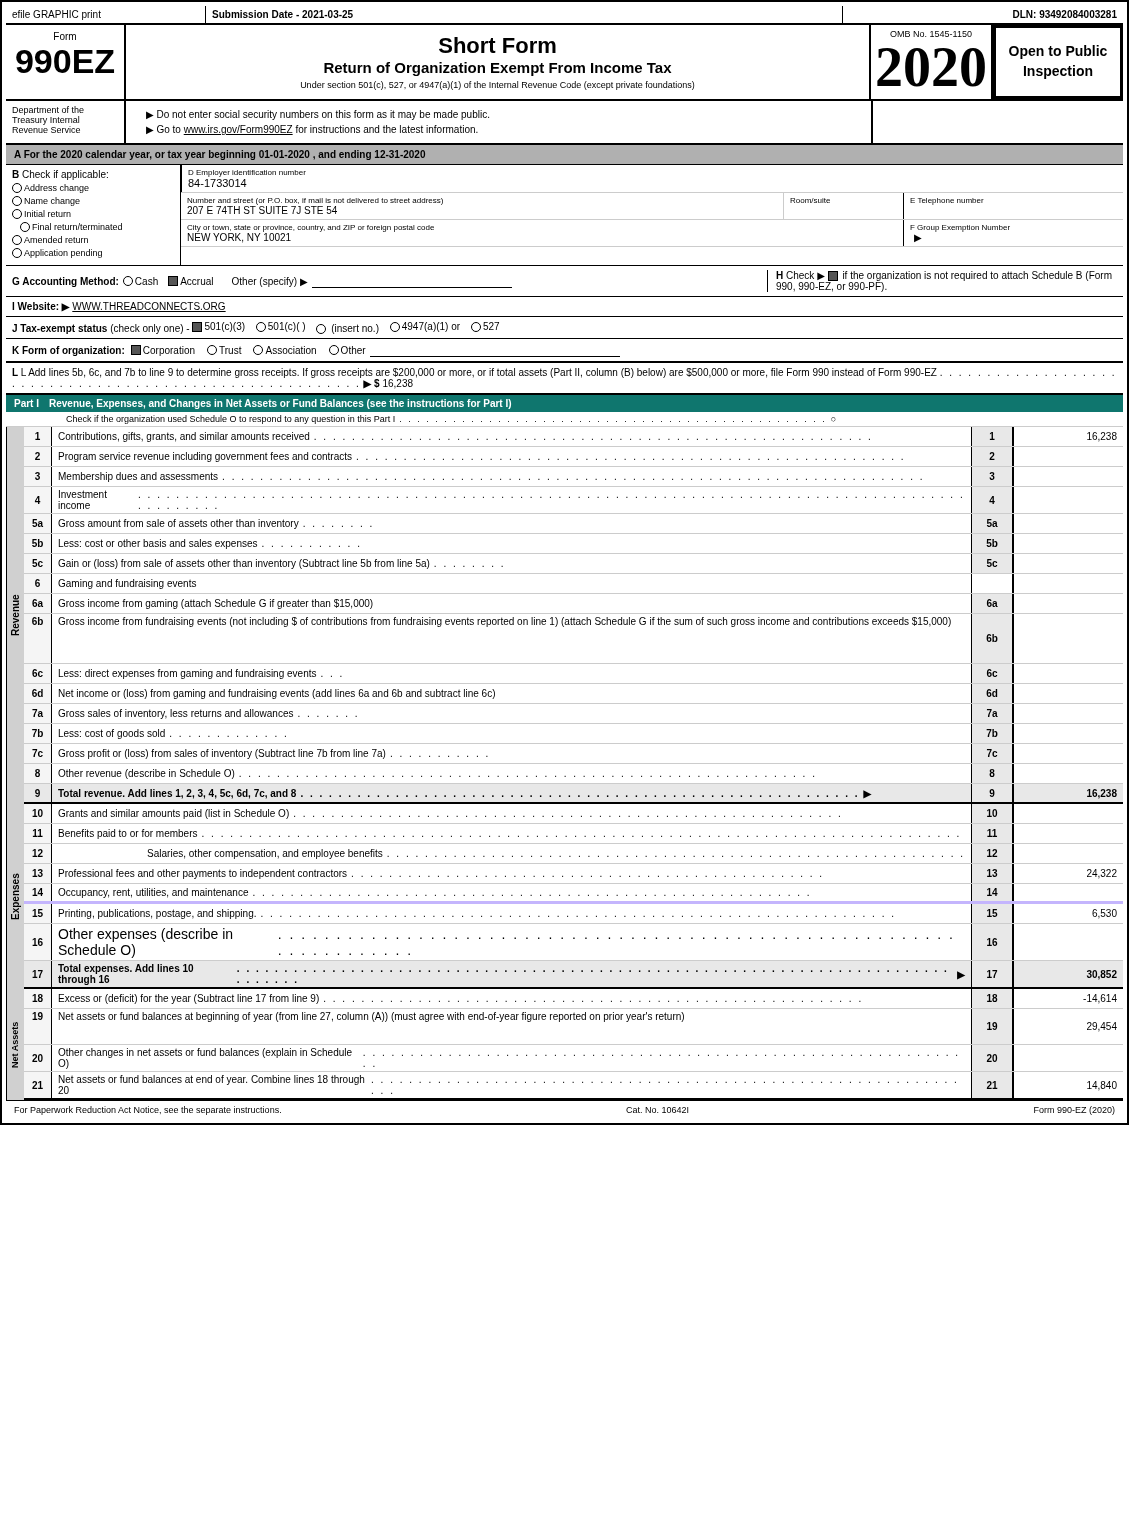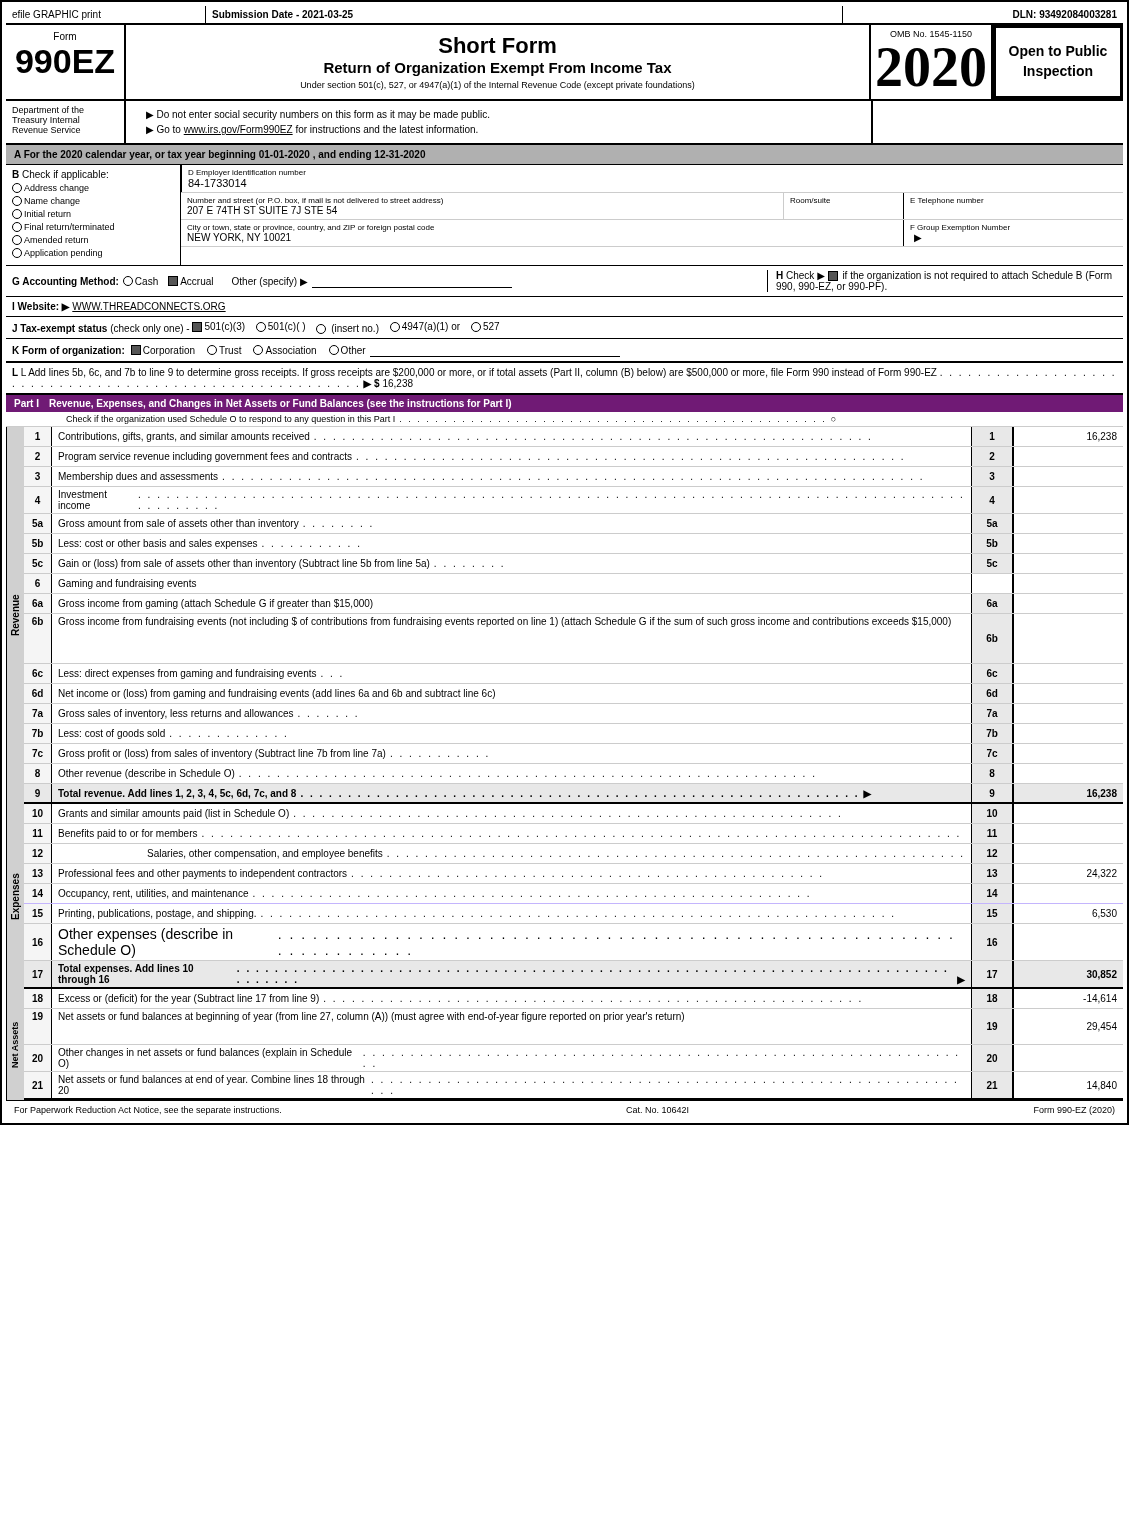--- a/index.html
+++ b/index.html
@@ -78,21 +78,21 @@
           <span>Address change</span>
         </div>
         <div style="display:flex; align-items:center; margin:3px 0;">
           <span class="radio-empty"></span>
           <span>Name change</span>
         </div>
         <div style="display:flex; align-items:center; margin:3px 0;">
           <span class="radio-empty"></span>
           <span>Initial return</span>
         </div>
-        <div style="display:flex; align-items:center; margin:3px 0;">
+        <div style="display:flex; align-items:center; margin:3px 8px;">
           <span class="radio-empty"></span>
           <span>Final return/terminated</span>
         </div>
         <div style="display:flex; align-items:center; margin:3px 0;">
           <span class="radio-empty"></span>
           <span>Amended return</span>
         </div>
         <div style="display:flex; align-items:center; margin:3px 0;">
           <span class="radio-empty"></span>
           <span>Application pending</span>
@@ -214,21 +214,21 @@
   </div>
 
   <div style="border-bottom:2px solid #000; padding:4px 6px; font-size:10px;">
     <span style="font-weight:bold;">L </span>
     <span>L Add lines 5b, 6c, and 7b to line 9 to determine gross receipts. If gross receipts are $200,000 or more, or if total assets (Part II, column (B) below) are $500,000 or more, file Form 990 instead of Form 990-EZ</span>
     <span style="letter-spacing:2px;"> . . . . . . . . . . . . . . . . . . . . . . . . . . . . . . . . . . . . . . . . . . . . . . . . . . . . . . . .</span>
     <span style="font-weight:bold;"> ▶ $ </span>
     <span>16,238</span>
   </div>
 
-  <div style="background:#701a75; color:#fff; padding:3px 8px; font-weight:bold; font-size:10px; display:flex;">
+  <div style="background:#0f766e; color:#fff; padding:3px 8px; font-weight:bold; font-size:10px; display:flex;">
     <span style="margin-right:10px;">Part I</span>
     <span>
       <span>Revenue, Expenses, and Changes in Net Assets or Fund Balances</span>
       <span>(see the instructions for Part I)</span>
     </span>
   </div>
 
   <div style="padding:2px 6px 2px 60px; font-size:9px; border-bottom:1px solid #ccc; display:flex; align-items:center;">
     <span>Check if the organization used Schedule O to respond to any question in this Part I</span>
     <span style="letter-spacing:2px; margin-left:4px;">. . . . . . . . . . . . . . . . . . . . . . . . . . . . . . . . . . . . . . . . . . . . . . . .</span>
@@ -439,21 +439,21 @@
       <div style="display:flex; border-bottom:1px solid #ccc; min-height:20px;">
         <div style="width:28px; border-right:1px solid #000; display:flex; align-items:center; justify-content:center; font-weight:bold; font-size:10px; background:#f5f5f5;">13</div>
         <div style="flex:1; padding:2px 6px; font-size:10px; display:flex; align-items:center;">
           <span>Professional fees and other payments to independent contractors</span>
           <span style="letter-spacing:2px; margin-left:4px;">. . . . . . . . . . . . . . . . . . . . . . . . . . . . . . . . . . . . . . . . . . . . . . . . . .</span>
         </div>
         <div style="width:42px; border-left:1px solid #000; border-right:1px solid #000; display:flex; align-items:center; justify-content:center; font-size:10px; background:#e8e8e8; font-weight:bold;">13</div>
         <div style="width:110px; border-left:1px solid #000; display:flex; align-items:center; justify-content:flex-end; padding-right:6px; font-size:10px;">24,322</div>
       </div>
 
-      <div style="display:flex; border-bottom:1px solid #c4b5fd; min-height:20px;">
+      <div style="display:flex; border-bottom:3px solid #c4b5fd; min-height:20px;">
         <div style="width:28px; border-right:1px solid #000; display:flex; align-items:center; justify-content:center; font-weight:bold; font-size:10px; background:#f5f5f5;">14</div>
         <div style="flex:1; padding:2px 6px; font-size:10px; display:flex; align-items:center;">
           <span>Occupancy, rent, utilities, and maintenance</span>
           <span style="letter-spacing:2px; margin-left:4px;">. . . . . . . . . . . . . . . . . . . . . . . . . . . . . . . . . . . . . . . . . . . . . . . . . . . . . . . . . . .</span>
         </div>
         <div style="width:42px; border-left:1px solid #000; border-right:1px solid #000; display:flex; align-items:center; justify-content:center; font-size:10px; background:#e8e8e8; font-weight:bold;">14</div>
         <div style="width:110px; border-left:1px solid #000;"></div>
       </div>
 
       <div style="display:flex; border-bottom:1px solid #ccc; min-height:20px;">
@@ -471,21 +471,21 @@
         <div style="flex:1; padding:2px 6px; font-size:14px; display:flex; align-items:center;">
           <span>Other expenses (describe in Schedule O)</span>
           <span style="letter-spacing:2px; margin-left:4px;">. . . . . . . . . . . . . . . . . . . . . . . . . . . . . . . . . . . . . . . . . . . . . . . . . . . . . . . . . . . . . . . . . . . . . .</span>
         </div>
         <div style="width:42px; border-left:1px solid #000; border-right:1px solid #000; display:flex; align-items:center; justify-content:center; font-size:10px; background:#e8e8e8; font-weight:bold;">16</div>
         <div style="width:110px; border-left:1px solid #000;"></div>
       </div>
 
       <div style="display:flex; border-bottom:2px solid #000; min-height:20px; background:#e8e8e8;">
         <div style="width:28px; border-right:1px solid #000; display:flex; align-items:center; justify-content:center; font-weight:bold; font-size:10px;">17</div>
-        <div style="flex:1; padding:2px 6px; font-size:10px; display:flex; align-items:flex-end; font-weight:bold;">
+        <div style="flex:1; padding:2px 6px; font-size:10px; display:flex; align-items:center; font-weight:bold;">
           <span>Total expenses. Add lines 10 through 16</span>
           <span style="letter-spacing:2px; margin-left:4px;">. . . . . . . . . . . . . . . . . . . . . . . . . . . . . . . . . . . . . . . . . . . . . . . . . . . . . . . . . . . . . . . . . . . . . . . . . . . . . . . . . .</span>
           <span style="margin-left:4px;">▶</span>
         </div>
         <div style="width:42px; border-left:1px solid #000; border-right:1px solid #000; display:flex; align-items:center; justify-content:center; font-size:10px; font-weight:bold;">17</div>
         <div style="width:110px; border-left:1px solid #000; display:flex; align-items:center; justify-content:flex-end; padding-right:6px; font-size:10px; font-weight:bold;">30,852</div>
       </div>
     </div>
   </div>
 

